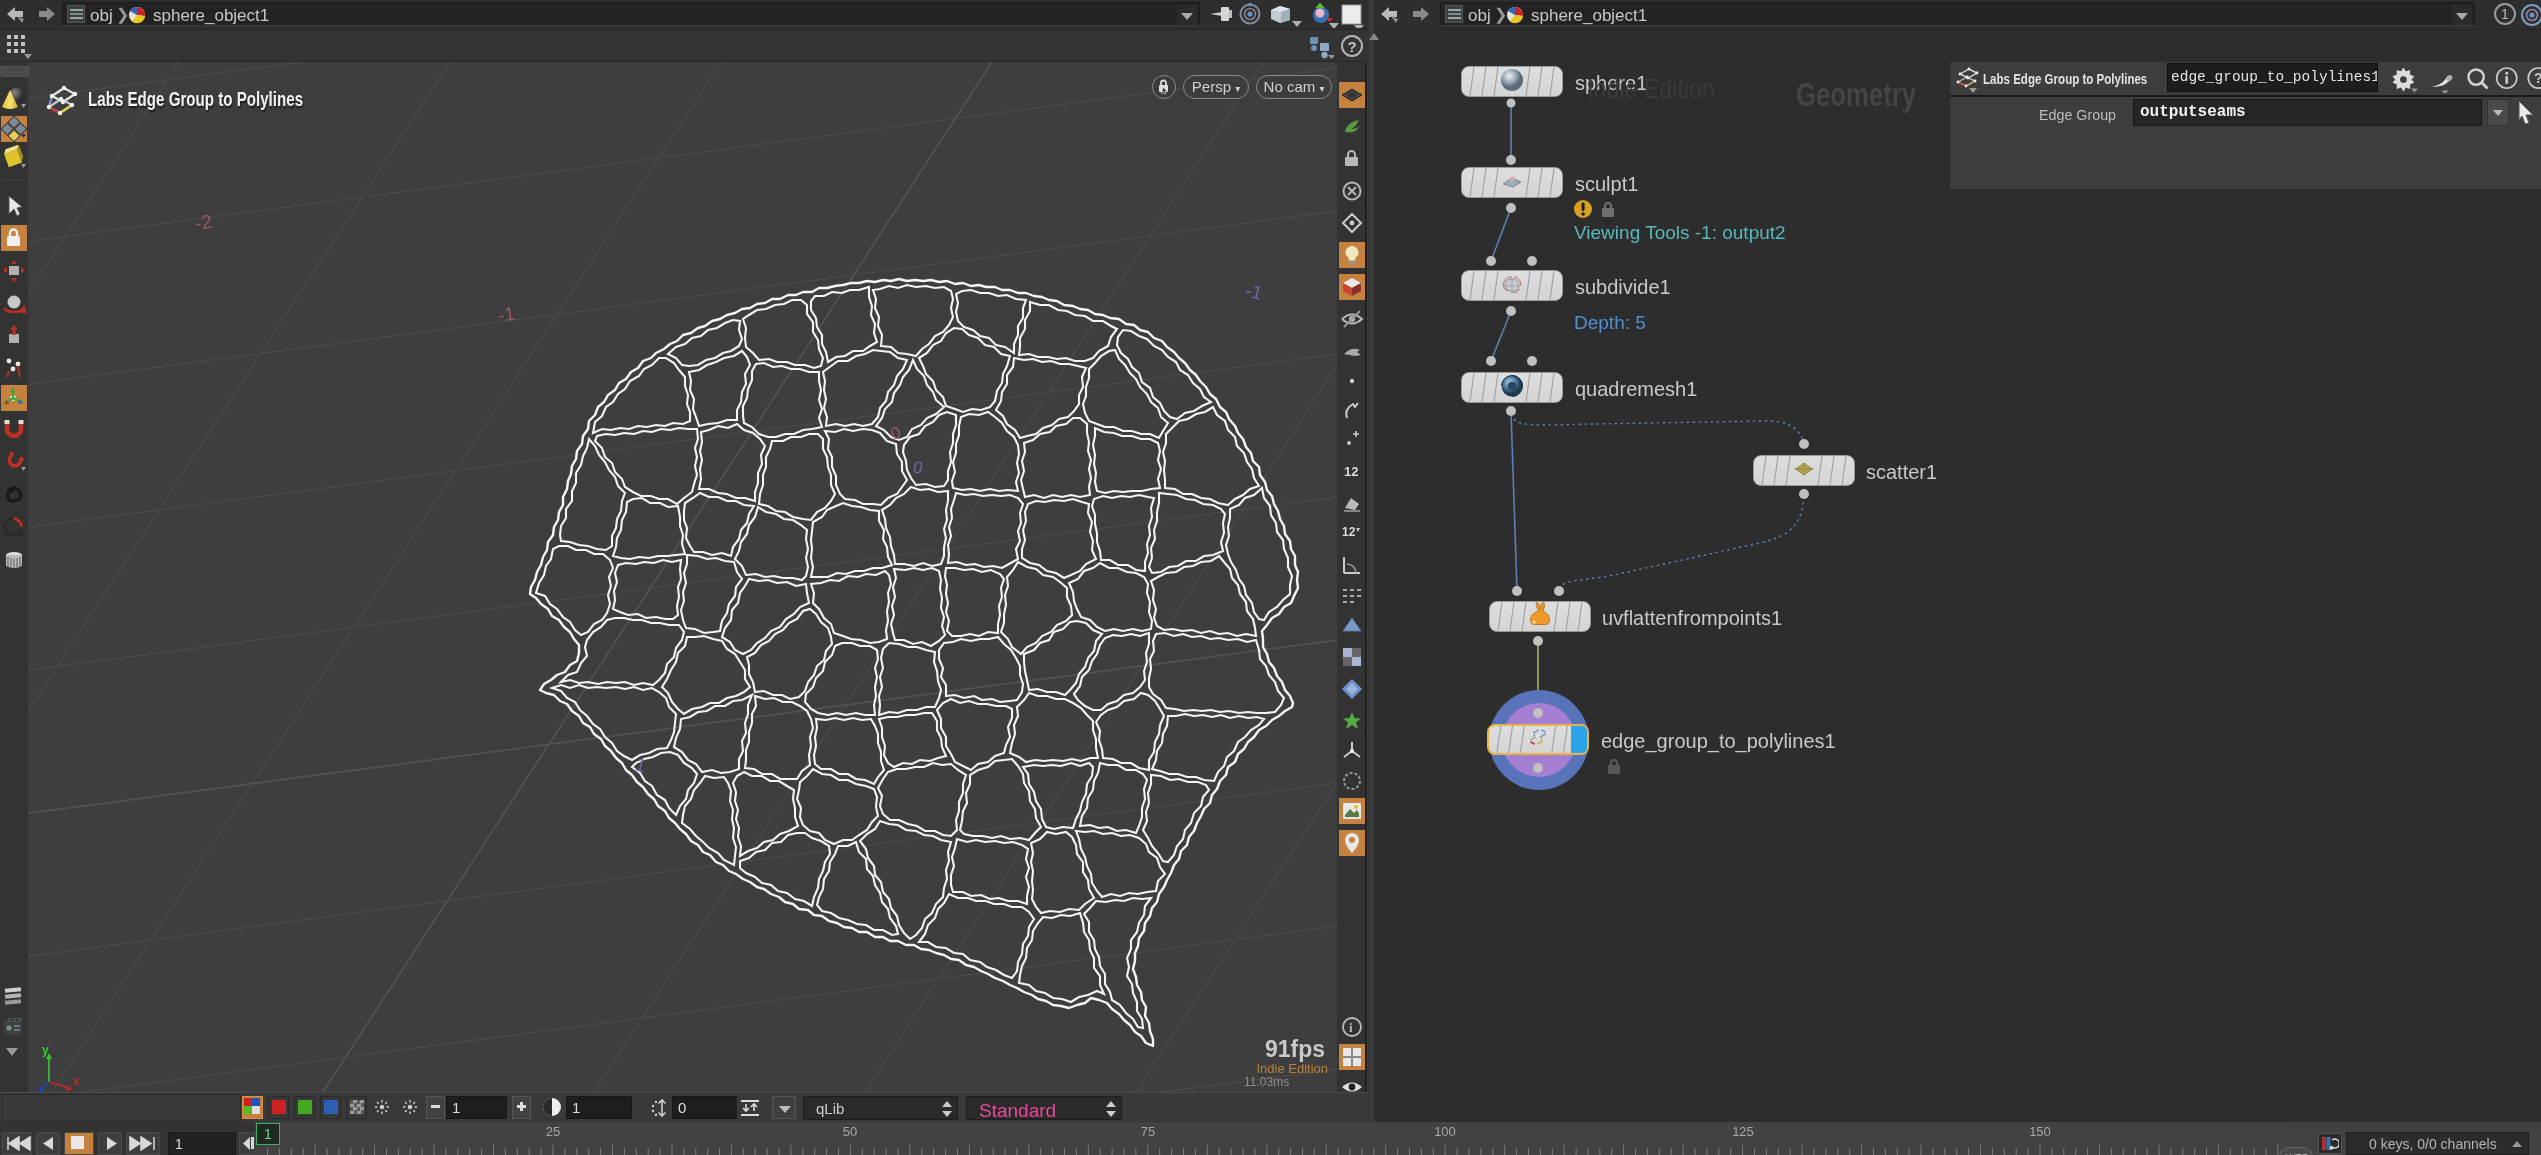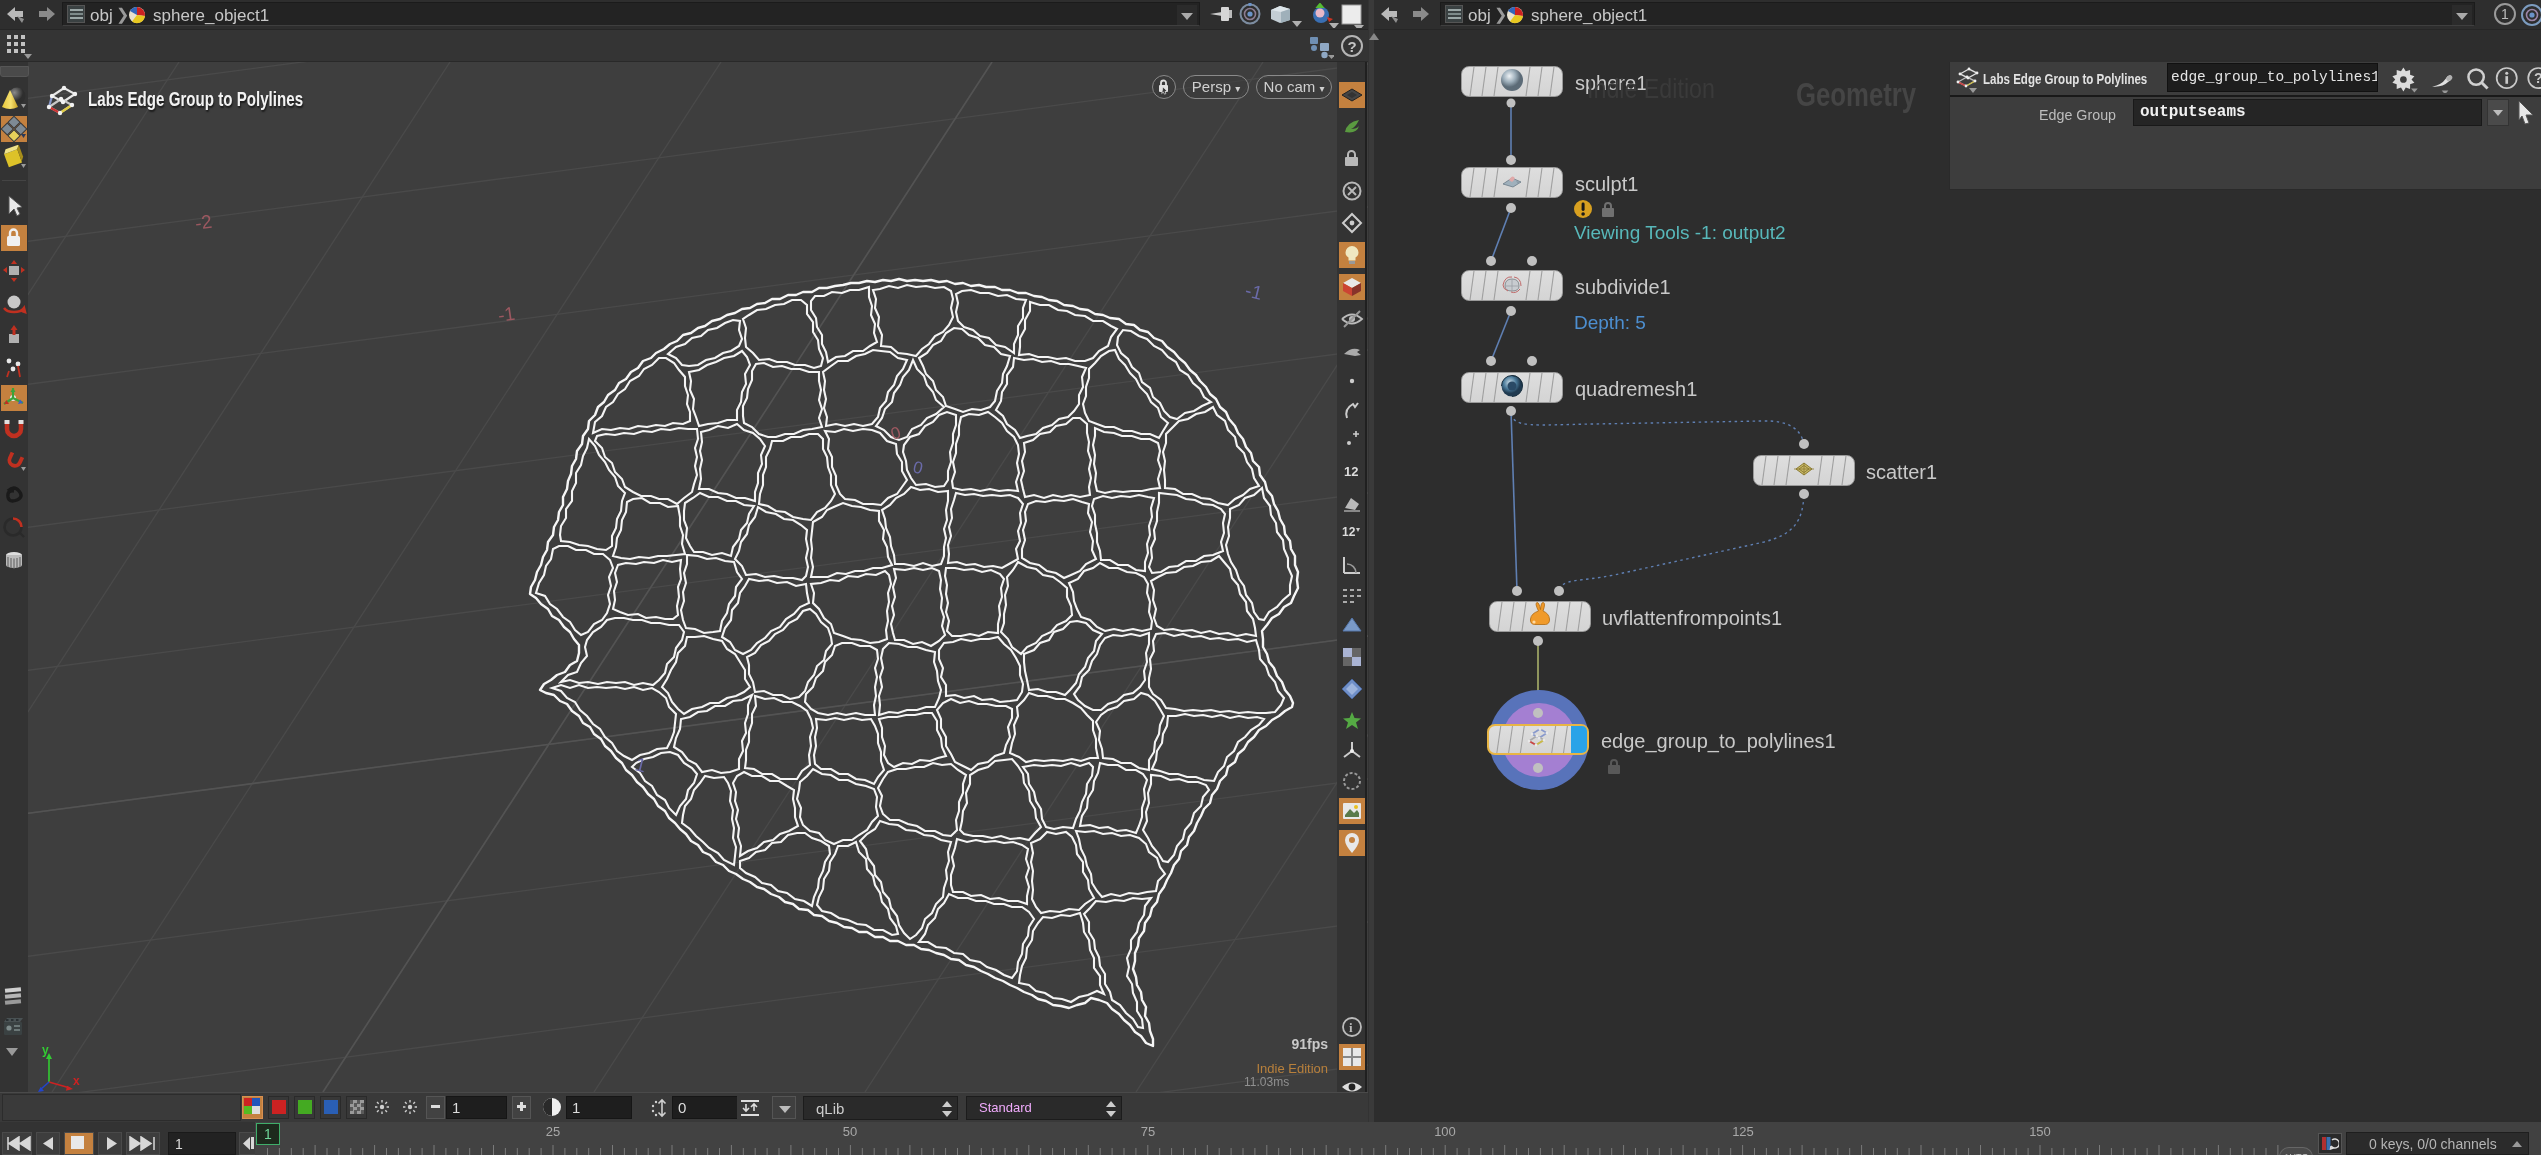--- a/index.html
+++ b/index.html
@@ -160,21 +160,21 @@
 <div class="abs" style="left:88px;top:25px;font-size:21px;font-weight:bold;color:#f2f2f2;text-shadow:1px 2px 2px rgba(0,0,0,.6);transform:scaleX(.72);transform-origin:left top;white-space:nowrap">Labs Edge Group to Polylines</div>
 <div class="abs" style="left:1152px;top:13px;width:24px;height:24px;border-radius:12px;border:1.5px solid #8a8a8a;background:#3a3a3a">
  <svg width="21" height="21" viewBox="0 0 21 21" style="position:absolute;left:0;top:0">
           <rect x="6" y="9" width="9" height="7" rx="1" fill="#e0e0e0"></rect>
           <path d="M8 9 v-2 a2.5 2.5 0 0 1 5 0 v2" fill="none" stroke="#e0e0e0" stroke-width="1.8"></path>
           <path d="M10 11 l4 4 l-2 .5 l1 2 l-1.5 .7 l-1.2-2.2 l-1.6 1.6 z" fill="#3a3a3a" stroke="#e0e0e0" stroke-width=".7"></path>
         </svg>
 </div>
 <div class="abs" style="left:1183px;top:13px;width:66px;height:24px;border-radius:12px;border:1.5px solid #8a8a8a;background:rgba(58,58,58,.5);color:#d0d0d0;font-size:15px;text-align:center;line-height:21px">Persp <span style="font-size:10px">▾</span></div>
 <div class="abs" style="left:1256px;top:13px;width:76px;height:24px;border-radius:12px;border:1.5px solid #8a8a8a;background:rgba(58,58,58,.5);color:#d0d0d0;font-size:15px;text-align:center;line-height:21px">No cam <span style="font-size:10px">▾</span></div>
-<div class="abs" style="left:1262px;top:974px;width:66px;height:24px;font-size:14px;font-weight:bold;color:#c9c9c9;text-align:right">91fps</div>
+<div class="abs" style="left:1262px;top:974px;width:66px;height:24px;font-size:23px;font-weight:bold;color:#c9c9c9;text-align:center">91fps</div>
 <div class="abs" style="left:1244px;top:999px;width:84px;font-size:13px;color:#b8803c;text-align:right">Indie Edition</div>
 <div class="abs" style="left:1244px;top:1013px;width:84px;font-size:12px;color:#909090;">11.03ms</div>
 </div>
 
   <div class="abs" id="ltc" style="left:0;top:62px;width:28px;height:1030px;background:#333333">
       <div class="abs" style="left:0;top:4px;width:29px;height:11px;background:#4a4a4a;border:1px solid #565656;border-radius:0 0 3px 3px"></div>
       <div class="abs" style="left:1px;top:24px;width:26px;height:26px;"><svg width="26" height="26" viewBox="0 0 26 26">
           <defs>
             <radialGradient id="lg1" cx="35%" cy="30%">
               <stop offset="0%" stop-color="#8a8a8a"></stop>
@@ -463,21 +463,21 @@
         <div style="position:absolute;left:6px;top:9px;border-left:6px solid transparent;border-right:6px solid transparent;border-top:7px solid #bbb"></div>
       </div>
       <div class="abs" style="left:803px;top:3px;width:155px;height:24px;background:#2a2a2a;border:1px solid #1c1c1c">
         <span style="position:absolute;left:12px;top:3px;font-size:15px;color:#ccc">qLib</span>
         <svg style="position:absolute;right:4px;top:3px" width="12" height="18" viewBox="0 0 12 18">
           <path d="M6 1 L11 7 L1 7 Z" fill="#ccc"></path>
           <path d="M6 17 L11 11 L1 11 Z" fill="#ccc"></path>
         </svg>
       </div>
       <div class="abs" style="left:966px;top:3px;width:156px;height:24px;background:#2a2a2a;border:1px solid #1c1c1c">
-        <span style="position:absolute;left:12px;top:3px;font-size:13px;color:#f0abfc">Standard</span>
+        <span style="position:absolute;left:12px;top:3px;font-size:19px;color:#ec4899">Standard</span>
         <svg style="position:absolute;right:4px;top:3px" width="12" height="18" viewBox="0 0 12 18">
           <path d="M6 1 L11 7 L1 7 Z" fill="#ccc"></path>
           <path d="M6 17 L11 11 L1 11 Z" fill="#ccc"></path>
         </svg>
       </div>
     </div>
 </div>
 
 <div class="abs" style="left:1369px;top:0;width:1172px;height:1155px;background:#2d2d2d">
   <div class="abs" style="left:0;top:0;width:5px;height:1155px;background:#3a3a3a"></div>

